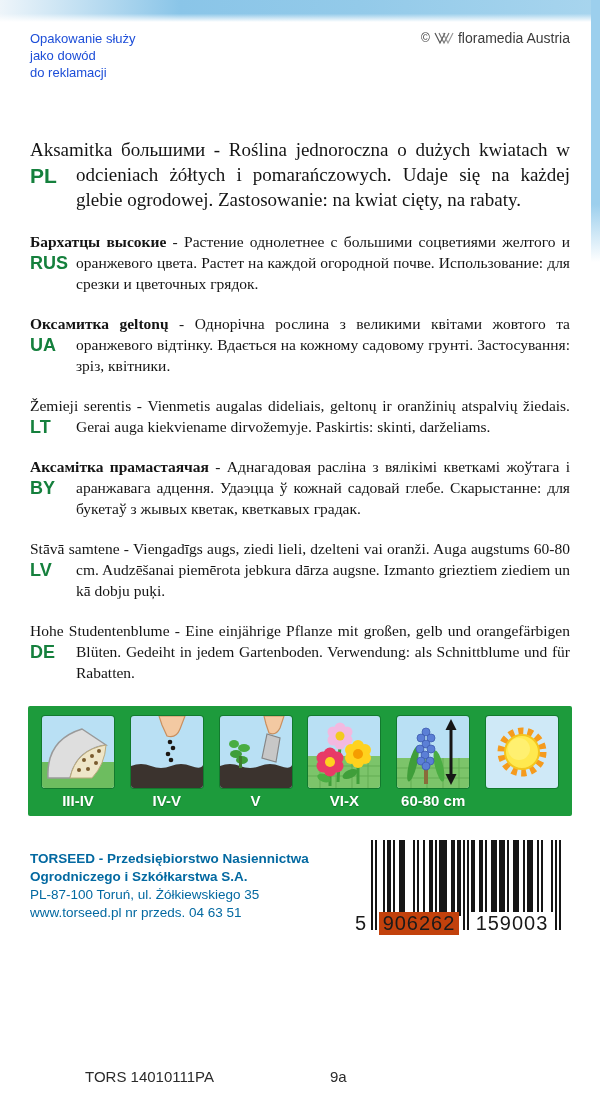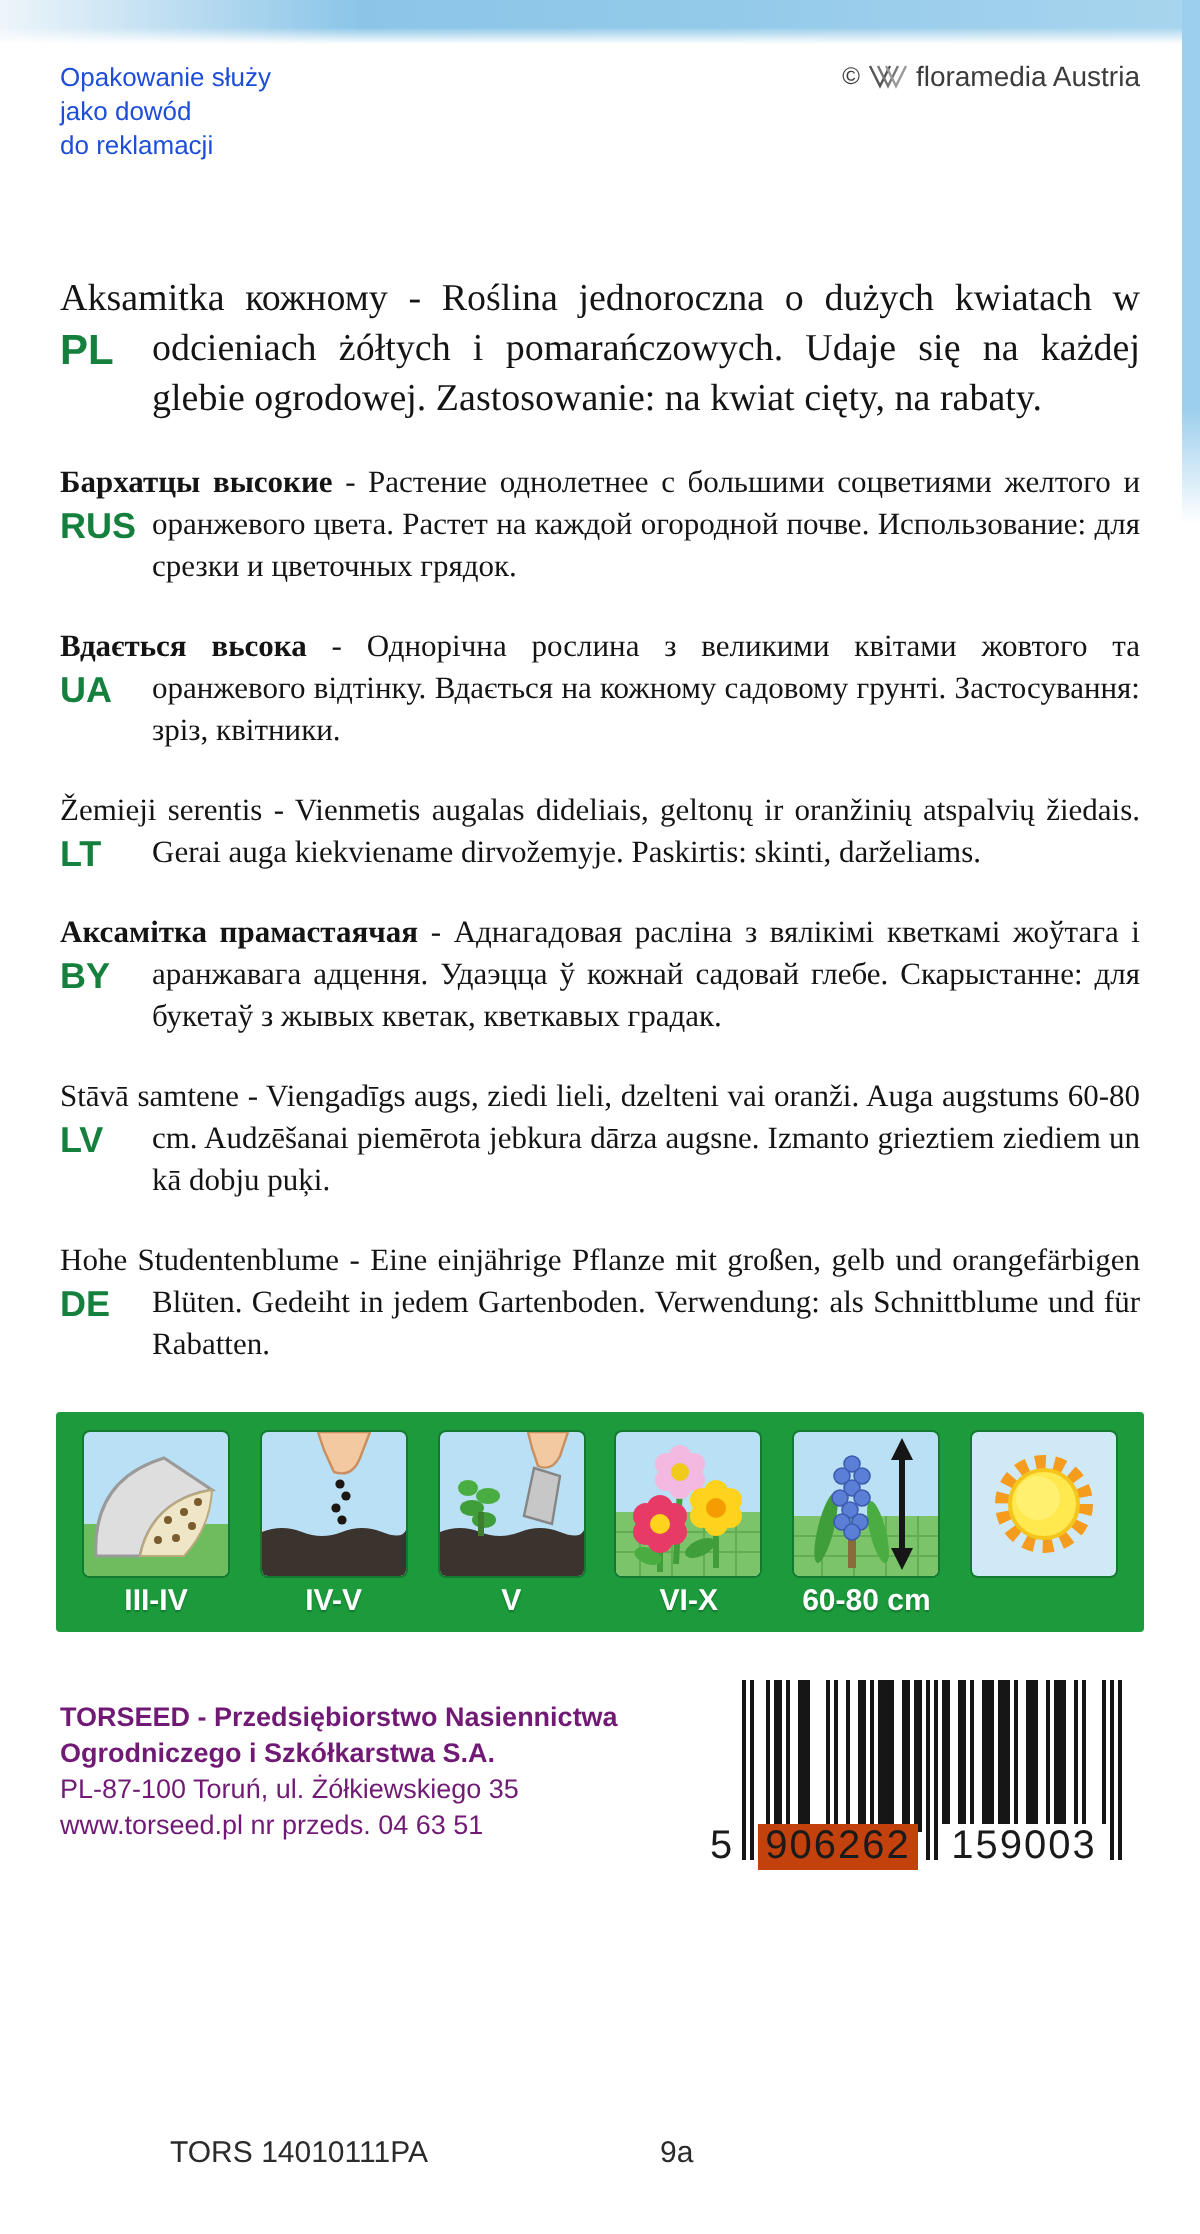--- a/index.html
+++ b/index.html
@@ -55,21 +55,21 @@
   }
   .tile{width:72px;text-align:center;}
   .tile svg{width:72px;height:72px;border-radius:3px;display:block;box-shadow:0 0 0 1px rgba(0,60,20,.35);}
   .tile-label{
     margin-top:5px;font-family:"Liberation Sans", sans-serif;
     font-weight:bold;font-size:15px;color:#ffffff;line-height:16px;
     text-shadow:0 1px 1px rgba(0,60,20,.4);
   }
   
   .info-row{display:flex;margin:24px 25px 0 30px;align-items:flex-start;}
-  .company{flex:1;font-family:"Liberation Sans", sans-serif;font-size:13.5px;line-height:18px;color:#701a75;padding-top:10px;}
+  .company{flex:1;font-family:"Liberation Sans", sans-serif;font-size:13.5px;line-height:18px;color:#0369a1;padding-top:10px;}
   .company .b{font-weight:bold;}
   .barcode{position:relative;width:190px;margin-left:10px;margin-right:14px;}
   .bars{display:flex;align-items:flex-start;height:92px;}
   .bc-mod{width:2px;height:76px;}
   .bc-mod.on{background:#161616;}
   .bc-mod.guard.on{height:90px;}
   .bc-digits{
     position:absolute;top:72px;left:0;width:190px;height:22px;
     font-family:"Liberation Sans", sans-serif;font-size:20px;color:#1a1a1a;
   }
@@ -106,31 +106,31 @@
         <path d="M9 2 L14 12 L19 2" fill="none" stroke="#999" stroke-width="1.2"></path>
       </svg>
       <span>floramedia Austria</span>
     </div>
   </div>
 
   <div class="secwrap">
 
     <div class="sec sec--pl">
       <span class="lang">PL</span>
-      <p><span class="lead">Aksamitka кожному</span><span> - Roślina jednoroczna o dużych kwiatach w odcieniach żółtych i pomarańczowych. Udaje się na każdej glebie ogrodowej. Zastosowanie: na kwiat cięty, na rabaty.</span></p>
+      <p><span class="lead">Aksamitka большими</span><span> - Roślina jednoroczna o dużych kwiatach w odcieniach żółtych i pomarańczowych. Udaje się na każdej glebie ogrodowej. Zastosowanie: na kwiat cięty, na rabaty.</span></p>
     </div>
 
     <div class="sec sec--sm">
       <span class="lang">RUS</span>
       <p><span class="lead bold">Бархатцы высокие</span><span> - Растение однолетнее с большими  соцветиями желтого и оранжевого цвета. Растет на каждой огородной почве. Использование: для срезки и цветочных грядок.</span></p>
     </div>
 
     <div class="sec sec--sm">
       <span class="lang">UA</span>
-      <p><span class="lead bold">Вдається вьсока</span><span> - Однорічна рослина з великими квітами жовтого та оранжевого відтінку. Вдається на кожному садовому грунті. Застосування: зріз, квітники.</span></p>
+      <p><span class="lead bold">Оксамитка geltonų</span><span> - Однорічна рослина з великими квітами жовтого та оранжевого відтінку. Вдається на кожному садовому грунті. Застосування: зріз, квітники.</span></p>
     </div>
 
     <div class="sec sec--sm">
       <span class="lang">LT</span>
       <p><span class="lead">Žemieji serentis</span><span> - Vienmetis augalas dideliais, geltonų ir oranžinių atspalvių žiedais. Gerai auga kiekviename dirvožemyje. Paskirtis: skinti, darželiams.</span></p>
     </div>
 
     <div class="sec sec--sm">
       <span class="lang">BY</span>
       <p><span class="lead bold">Аксамітка прамастаячая</span><span> - Аднагадовая расліна з вялікімі кветкамі жоўтага і аранжавага адцення. Удаэцца ў кожнай садовай глебе. Скарыстанне: для букетаў з жывых кветак, кветкавых градак.</span></p>

